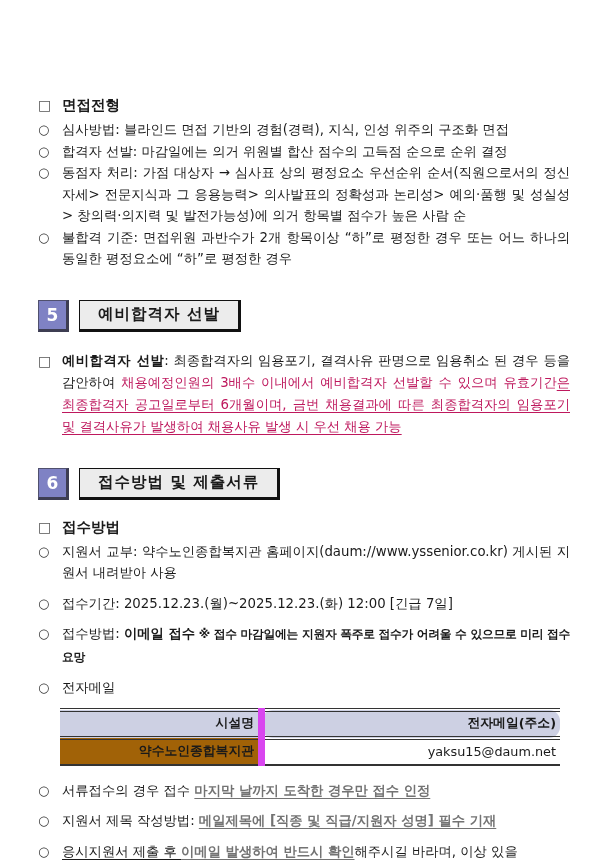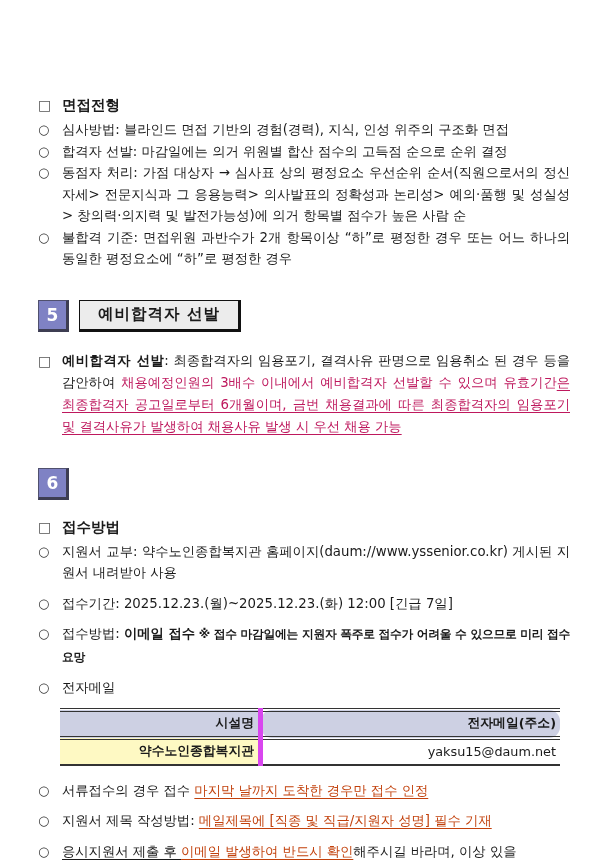--- a/index.html
+++ b/index.html
@@ -92,22 +92,22 @@
   .para {
     font-size: 13.3px;
     line-height: 22px;
   }
   .para .btext { text-align: justify; }
   .para b { letter-spacing: 0.5px; }
 
   .blue { color: #be185d; }
   .u { text-decoration: underline; text-underline-offset: 3px; }
   .hl {
-    color: #c2410c;
-    font-weight: normal;
+    color: #737373;
+    font-weight: bold;
     text-decoration: underline;
     text-underline-offset: 3px;
   }
   .u-black { text-decoration: underline; text-underline-offset: 3px; }
   .note {
     font-weight: bold;
     font-size: 11.8px;
     letter-spacing: -0.3px;
   }
 
@@ -125,22 +125,22 @@
   table.mail-table th, table.mail-table td {
     text-align: right;
     padding: 2px 4px;
     height: 20px;
   }
   table.mail-table th {
     background: #cdd0e3;
     border-bottom: 4px double #333;
     font-weight: bold;
   }
-  table.mail-table td.facility { background: #fef9c3; font-weight: bold; }
-  table.mail-table .col2 { border-left: 5px solid #d946ef; border-radius: 11px; }
+  table.mail-table td.facility { background: #a16207; font-weight: bold; }
+  table.mail-table .col2 { border-left: 7px solid #d946ef; border-radius: 11px; }
   table.mail-table .col1 { width: 190px; }
 </style>
 </head>
 <body>
 
 <div class="page">
 
   <section>
     <div class="h-row">
       <span class="marker box-marker">□</span>
@@ -173,20 +173,21 @@
     </div>
     <div class="bullet para">
       <span class="marker box-marker">□</span>
       <span class="btext"><b>예비합격자 선발</b><span>: 최종합격자의 임용포기, 결격사유 판명으로 임용취소 된 경우 등을 감안하여 </span><span class="blue">채용예정인원의 3배수 이내에서 예비합격자 선발할 수 있으며 유효기간</span><span class="blue u">은 최종합격자 공고일로부터 6개월이며, 금번 채용결과에 따른 최종합격자의 임용포기 및 결격사유가 발생하여 채용사유 발생 시 우선 채용 가능</span></span>
     </div>
   </section>
 
   <section>
     <div class="sec-header">
       <div class="sec-num">6</div>
+      <div class="sec-title">접수방법 및 제출서류</div>
     </div>
 
     <div class="h-row">
       <span class="marker box-marker">□</span>
       <span>접수방법</span>
     </div>
 
     <div class="gap-list">
       <div class="bullet">
         <span class="marker">○</span>

